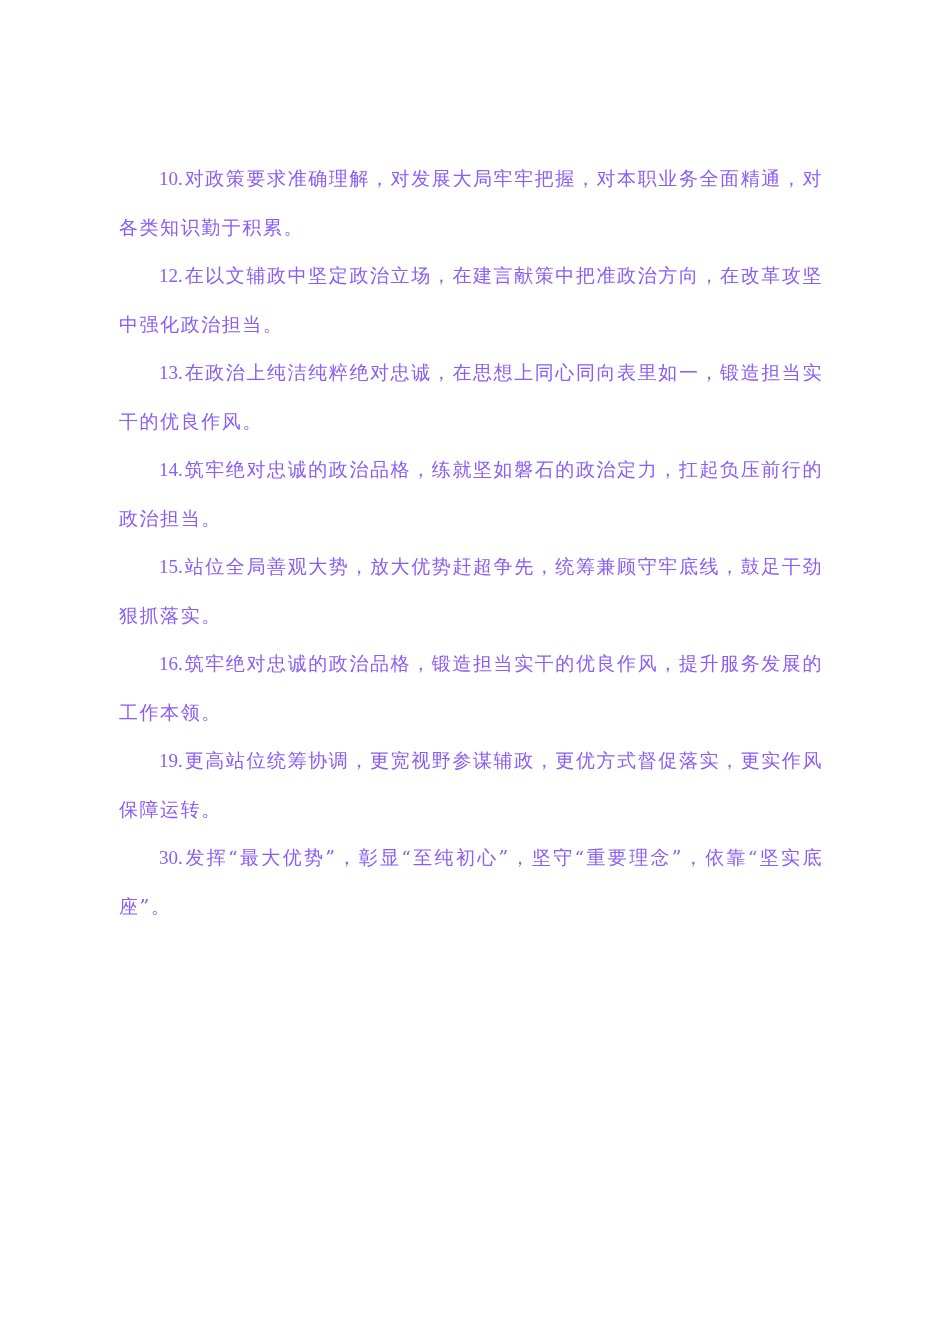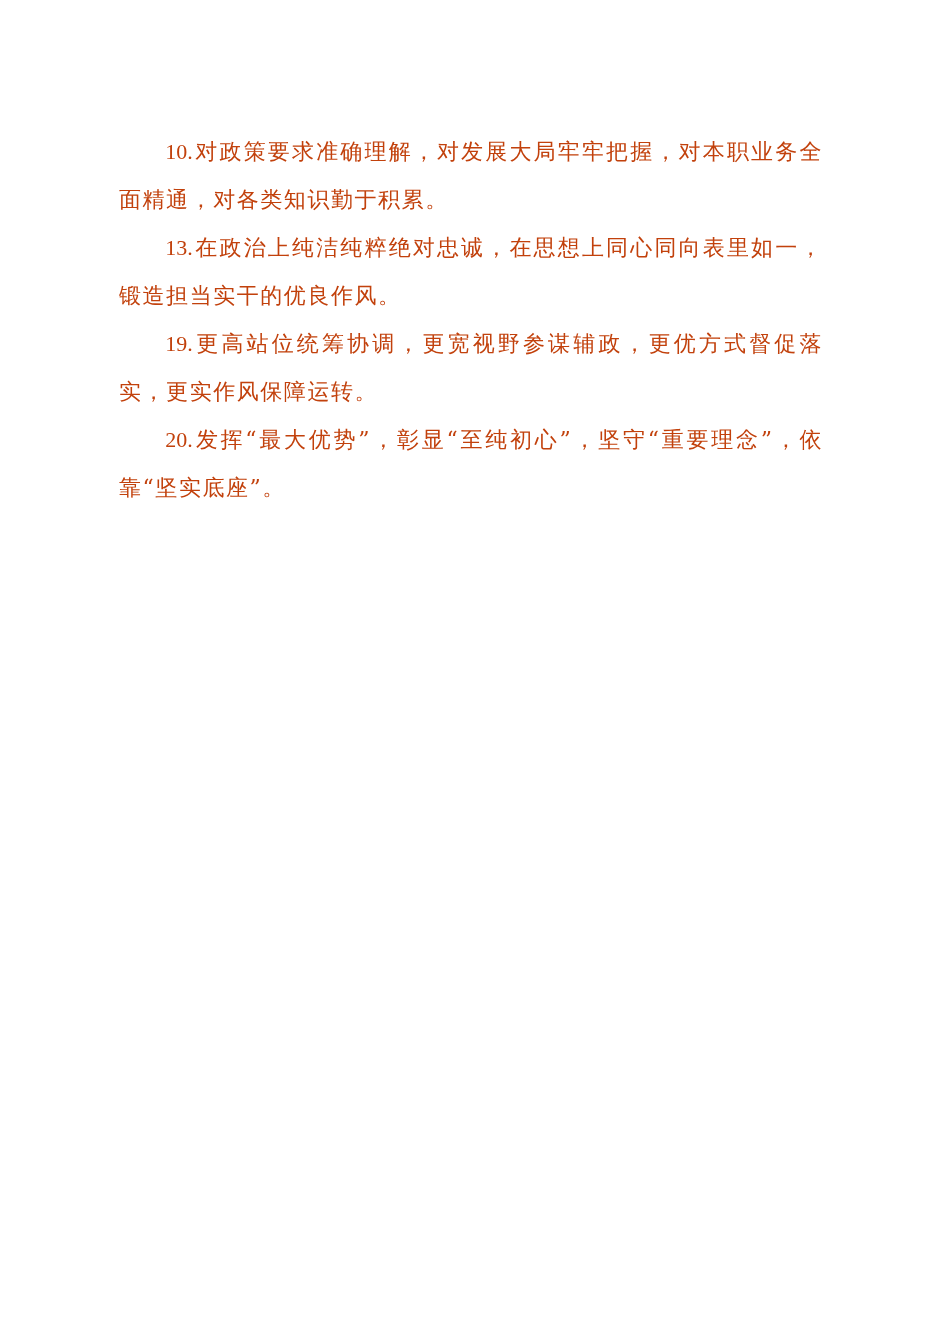--- a/index.html
+++ b/index.html
@@ -1,24 +1,24 @@
 <!DOCTYPE html>
 <html><head>
   <meta charset="utf-8">
   <style>
     html, body { margin: 0; padding: 0; background: #ffffff; }
     body { width: 950px; height: 1344px; overflow: hidden; position: relative; }
     .page {
       position: absolute;
       left: 119px;
-      top: 128px;
+      top: 154px;
       width: 704px;
-      color: #c2410c;
+      color: #8b5cf6;
       font-family: "DejaVu Serif", "Liberation Serif", serif;
-      font-size: 22px;
+      font-size: 19px;
       line-height: 48px;
       letter-spacing: 1.55px;
     }
     .para {
       margin: 0;
       text-indent: 2.1em;
       text-align: justify;
       text-justify: inter-character;
       word-break: break-all;
     }
@@ -26,16 +26,20 @@
       font-family: "Liberation Serif", serif;
       letter-spacing: 0;
       margin-right: 2px;
     }
   </style>
 </head>
 <body>
 
 <div class="page">
   <p class="para"><span class="num">10.</span><span>对政策要求准确理解，对发展大局牢牢把握，对本职业务全面精通，对各类知识勤于积累。</span></p>
+  <p class="para"><span class="num">12.</span><span>在以文辅政中坚定政治立场，在建言献策中把准政治方向，在改革攻坚中强化政治担当。</span></p>
   <p class="para"><span class="num">13.</span><span>在政治上纯洁纯粹绝对忠诚，在思想上同心同向表里如一，锻造担当实干的优良作风。</span></p>
+  <p class="para"><span class="num">14.</span><span>筑牢绝对忠诚的政治品格，练就坚如磐石的政治定力，扛起负压前行的政治担当。</span></p>
+  <p class="para"><span class="num">15.</span><span>站位全局善观大势，放大优势赶超争先，统筹兼顾守牢底线，鼓足干劲狠抓落实。</span></p>
+  <p class="para"><span class="num">16.</span><span>筑牢绝对忠诚的政治品格，锻造担当实干的优良作风，提升服务发展的工作本领。</span></p>
   <p class="para"><span class="num">19.</span><span>更高站位统筹协调，更宽视野参谋辅政，更优方式督促落实，更实作风保障运转。</span></p>
-  <p class="para"><span class="num">20.</span><span>发挥“最大优势”，彰显“至纯初心”，坚守“重要理念”，依靠“坚实底座”。</span></p>
+  <p class="para"><span class="num">30.</span><span>发挥“最大优势”，彰显“至纯初心”，坚守“重要理念”，依靠“坚实底座”。</span></p>
 </div>
 
 </body></html>

